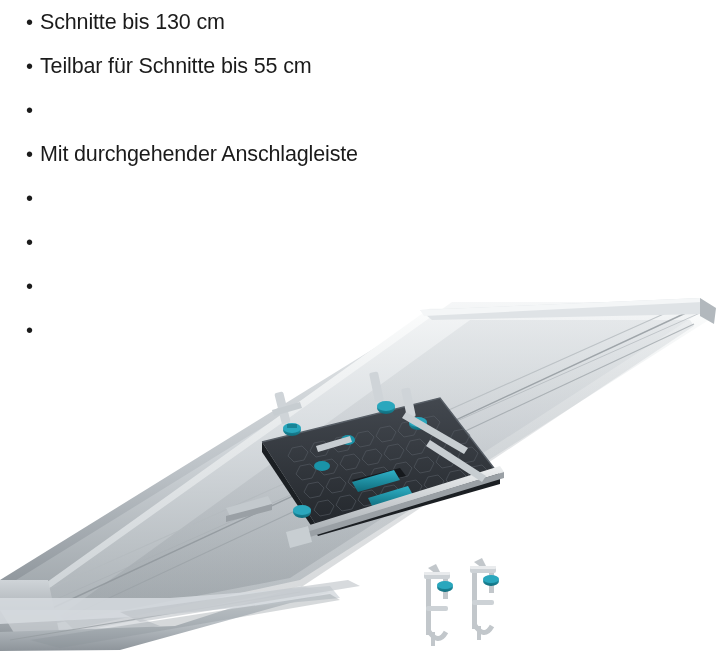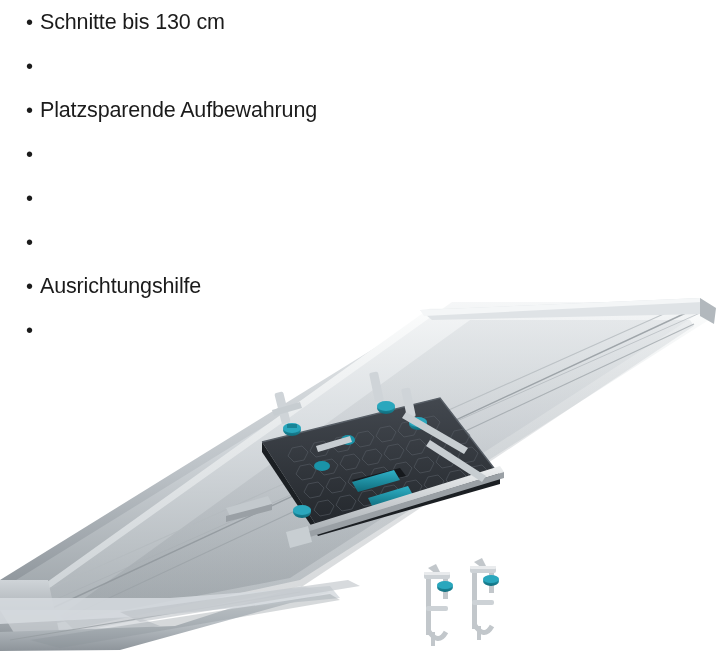--- a/index.html
+++ b/index.html
@@ -60,37 +60,37 @@
 </head>
 <body>
 
 <ul id="feature-list">
   <li>
     <span class="bullet">•</span>
     <span class="txt">Schnitte bis 130 cm</span>
   </li>
   <li>
     <span class="bullet">•</span>
-  </li>
-  <li>
-    <span class="bullet">•</span>
-    <span class="txt">Platzsparende Aufbewahrung</span>
-  </li>
-  <li>
-    <span class="bullet">•</span>
-  </li>
-  <li>
-    <span class="bullet">•</span>
-  </li>
-  <li>
-    <span class="bullet">•</span>
-  </li>
-  <li>
-    <span class="bullet">•</span>
-    <span class="txt">Ausrichtungshilfe</span>
+    <span class="txt">Teilbar für Schnitte bis 55 cm</span>
+  </li>
+  <li>
+    <span class="bullet">•</span>
+  </li>
+  <li>
+    <span class="bullet">•</span>
+    <span class="txt">Mit durchgehender Anschlagleiste</span>
+  </li>
+  <li>
+    <span class="bullet">•</span>
+  </li>
+  <li>
+    <span class="bullet">•</span>
+  </li>
+  <li>
+    <span class="bullet">•</span>
   </li>
   <li>
     <span class="bullet">•</span>
   </li>
 </ul>
 
 <div id="product-image">
   <svg width="720" height="371" viewBox="0 0 720 371" xmlns="http://www.w3.org/2000/svg">
     <defs>
       <linearGradient id="alu1" x1="0" y1="0" x2="0" y2="1">

